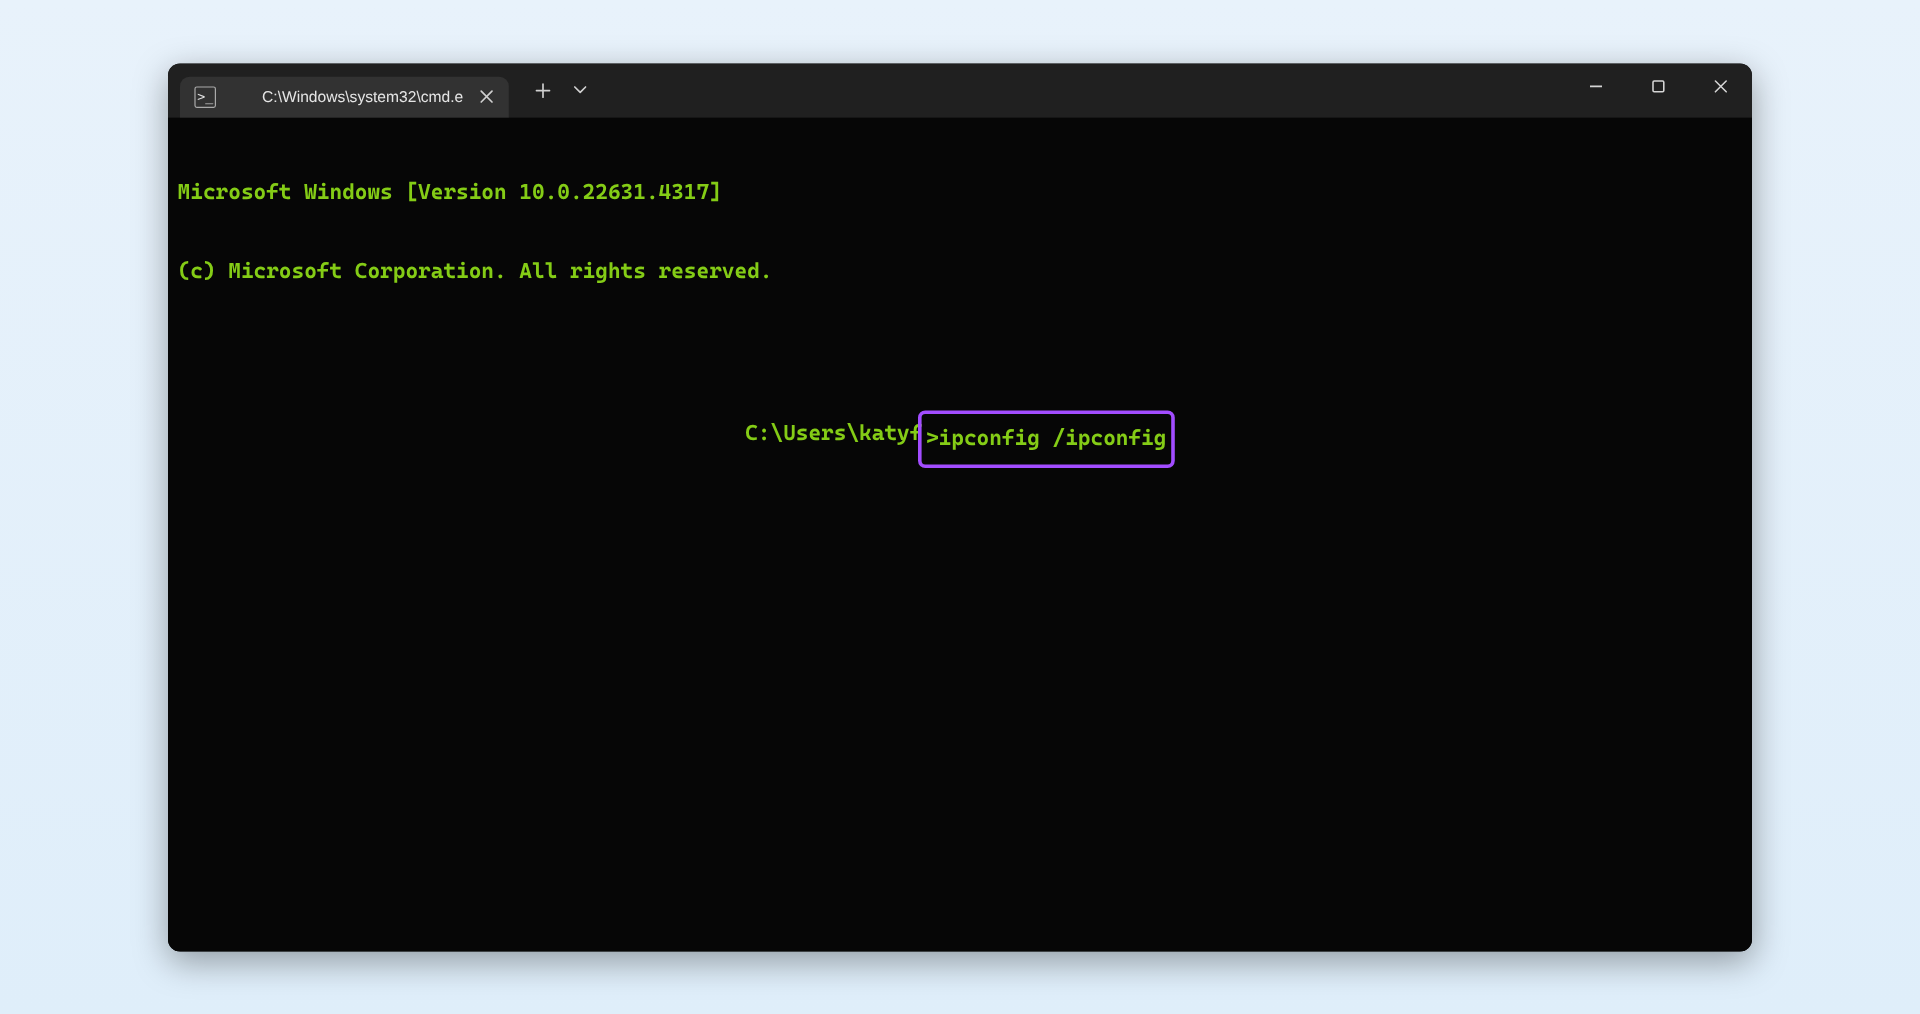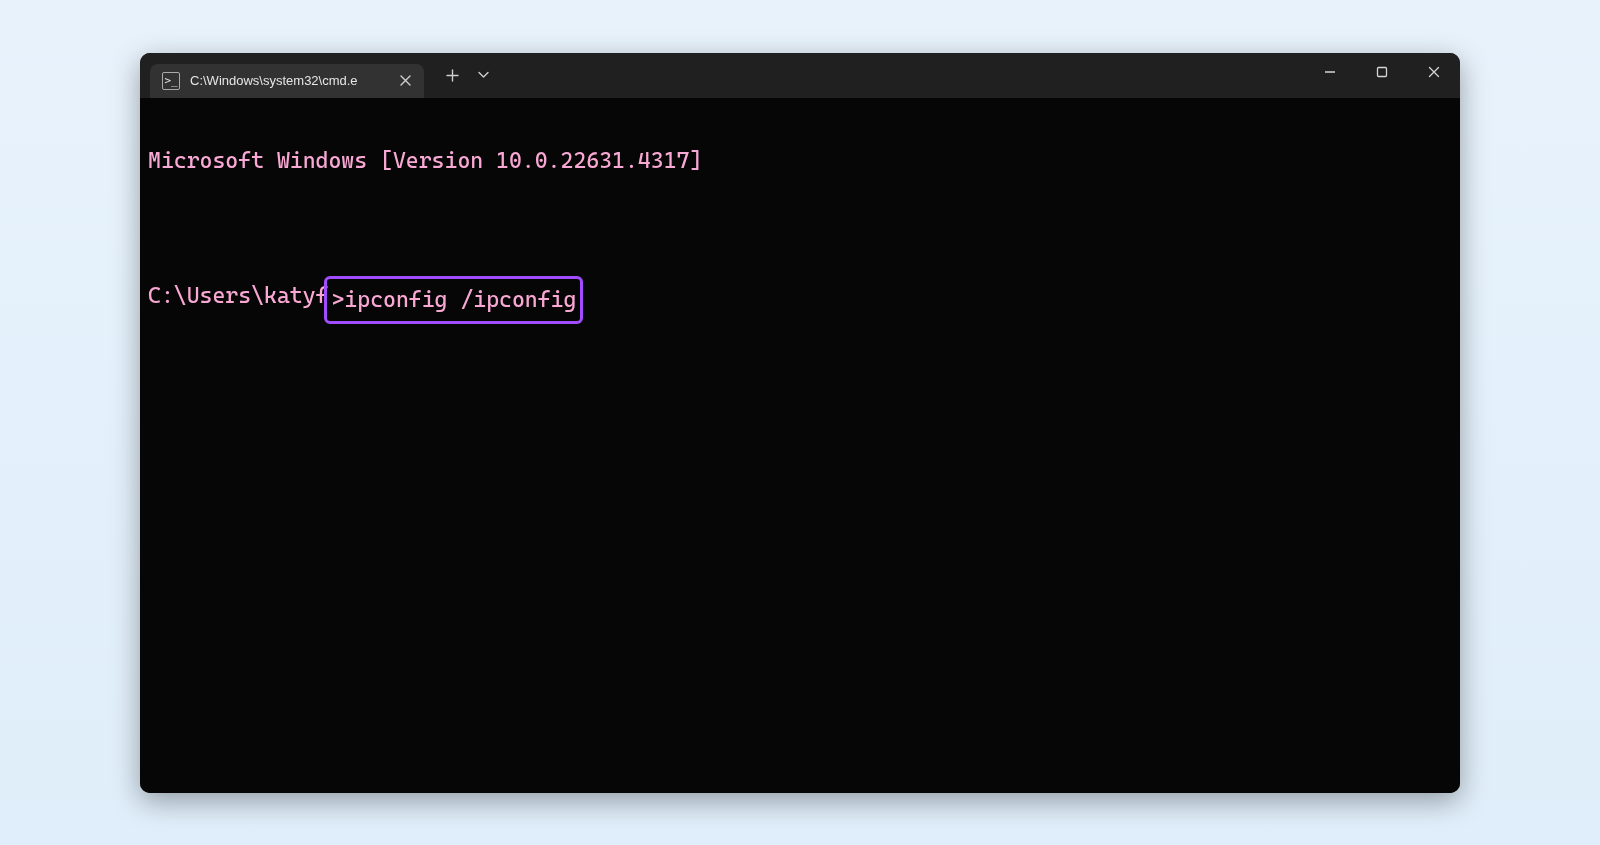--- a/index.html
+++ b/index.html
@@ -60,20 +60,21 @@
     font-family: Consolas, monospace;
     border: 1px solid #aaa;
     border-radius: 2px;
     line-height: 1;
   }
   .tab .tab-title {
     flex: 1;
     white-space: nowrap;
     overflow: hidden;
     text-overflow: ellipsis;
+    text-align: right;
   }
   .tab .tab-close {
     width: 18px; height: 18px;
     display: inline-flex;
     align-items: center; justify-content: center;
     color: #d0d0d0;
     font-size: 15px;
     border-radius: 3px;
     cursor: pointer;
   }
@@ -103,31 +104,33 @@
     display: inline-flex;
     align-items: center; justify-content: center;
     color: #d5d5d5;
     cursor: pointer;
   }
   .terminal-body {
     flex: 1;
     background: #060606;
     padding: 8px 8px;
     font-family: Consolas, "Cascadia Mono", monospace;
-    font-size: 22px;
+    font-size: 18px;
     line-height: 22px;
-    color: #f9a8d4;
+    color: #84cc16;
     white-space: pre;
     overflow: hidden;
+    font-weight: bold;
   }
   .line { display: block; }
   .spacer { height: 22px; }
   .prompt-line {
     display: flex;
     align-items: baseline;
+    justify-content: center;
   }
   .highlight-box {
     border: 3px solid #a24cff;
     border-radius: 6px;
     padding: 0 4px;
     margin-left: -4px;
     line-height: 40px;
     height: 42px;
     display: inline-flex;
     align-items: center;
@@ -177,18 +180,19 @@
       <span class="win-btn close" title="Close">
         <svg width="12" height="12" viewBox="0 0 12 12">
             <path d="M1.5 1.5 L10.5 10.5 M10.5 1.5 L1.5 10.5" stroke="currentColor" stroke-width="1.3" stroke-linecap="round"></path>
           </svg>
       </span>
     </div>
   </div>
 
   <div class="terminal-body">
     <span class="line">Microsoft Windows [Version 10.0.22631.4317]</span>
+    <span class="line">(c) Microsoft Corporation. All rights reserved.</span>
     <div class="spacer"></div>
     <div class="prompt-line">
       <span>C:\Users\katyf</span><span class="highlight-box"><span>&gt;</span><span>ipconfig /ipconfig</span></span>
     </div>
   </div>
 </div>
 
 </body></html>

